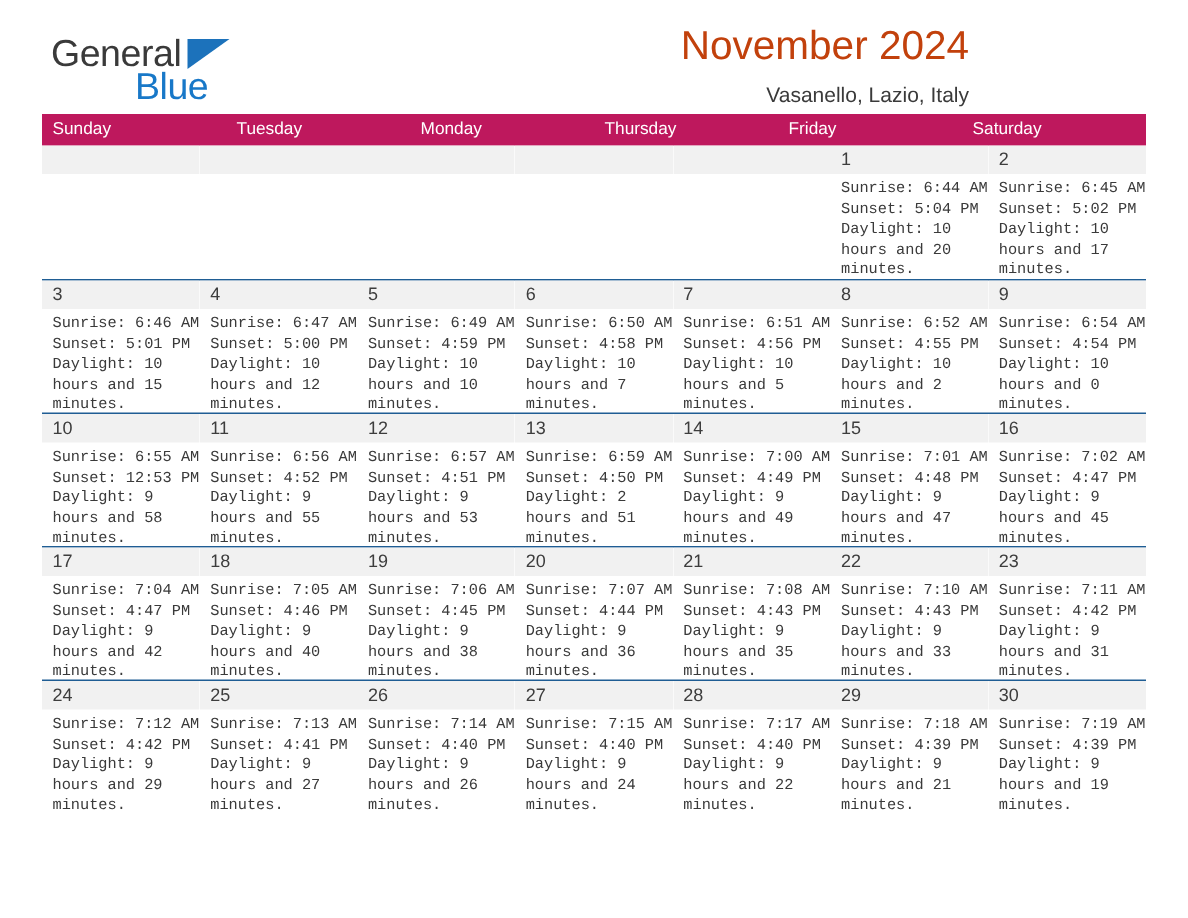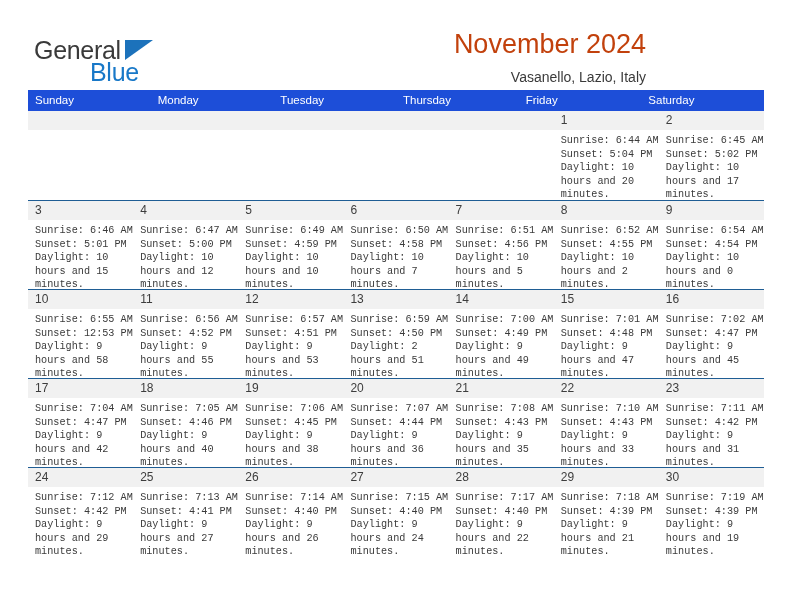--- a/index.html
+++ b/index.html
@@ -12,21 +12,21 @@
     height: 612px;
     font-family: "Liberation Sans", sans-serif;
     color: #222222;
     overflow: hidden;
   }
   .page {
     position: relative;
     width: 676px;
     height: 612px;
     box-sizing: border-box;
-    padding: 14px 28px;
+    padding: 0 28px;
   }
 
   
   .header {
     position: relative;
     height: 76px;
     display: flex;
     align-items: flex-start;
     justify-content: space-between;
   }
@@ -83,21 +83,21 @@
     margin-top: 7px;
     white-space: nowrap;
   }
 
   
   .calendar {
     width: 736px;
   }
   .dow-row {
     display: flex;
-    background: #1d4ed8;
+    background: #be185d;
     height: 21px;
   }
   .dow {
     flex: 1 1 0;
     color: #ffffff;
     font-size: 11.5px;
     line-height: 21px;
     padding-left: 7px;
     box-sizing: border-box;
     white-space: nowrap;
@@ -155,22 +155,22 @@
     <div class="titles">
       <div class="cal-title">November 2024</div>
       <div class="cal-subtitle">Vasanello, Lazio, Italy</div>
     </div>
 
   </div>
 
   <div class="calendar">
     <div class="dow-row" id="dow-row">
         <div class="dow">Sunday</div>
+        <div class="dow">Tuesday</div>
         <div class="dow">Monday</div>
-        <div class="dow">Tuesday</div>
         <div class="dow">Thursday</div>
         <div class="dow">Friday</div>
         <div class="dow">Saturday</div>
       </div>
     <div id="weeks-container">
         <div class="week first">
           <div class="cell empty">
             <div class="cell-inner">
               <div class="daynum-bar"></div>
             </div>

